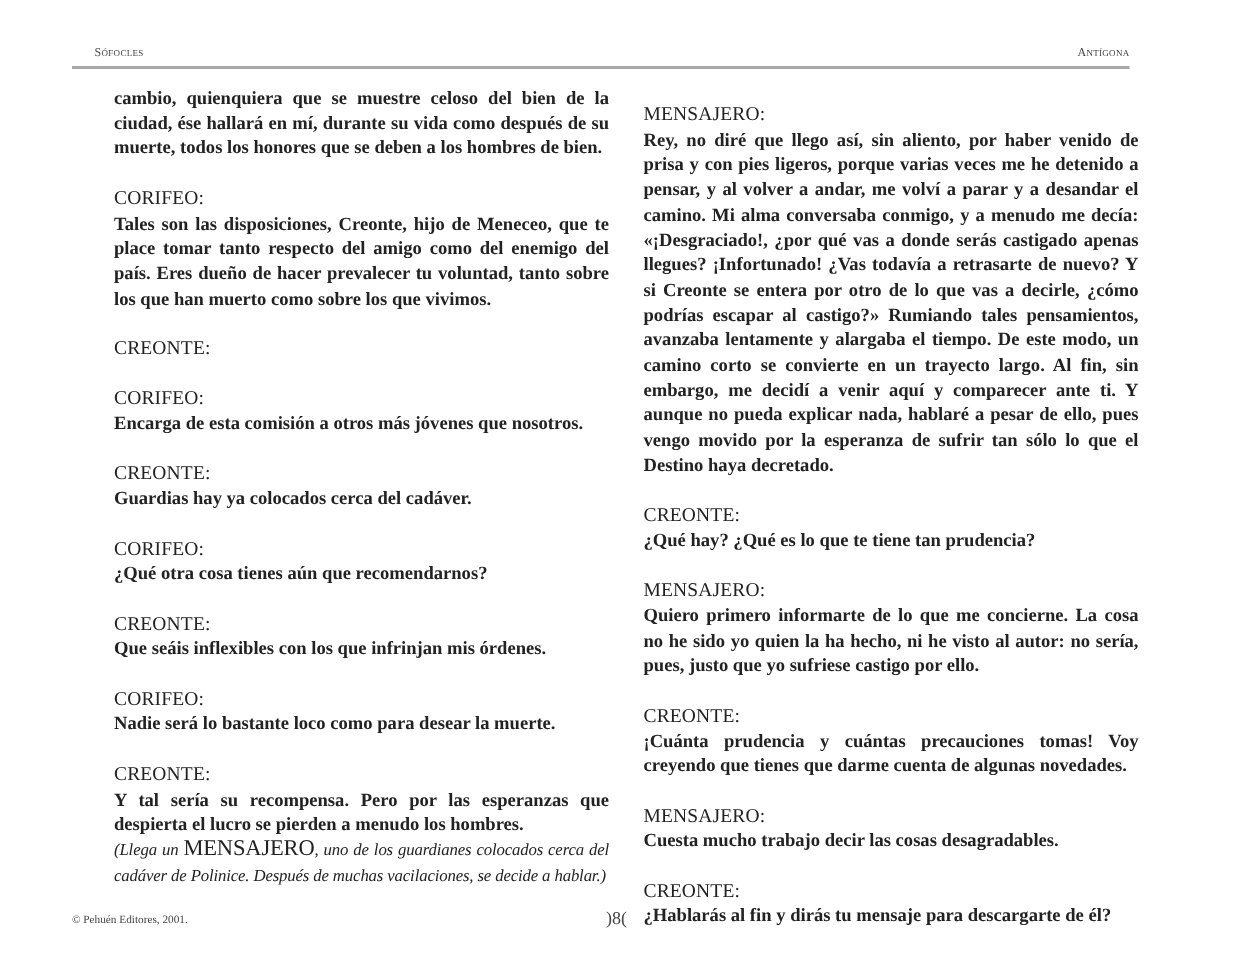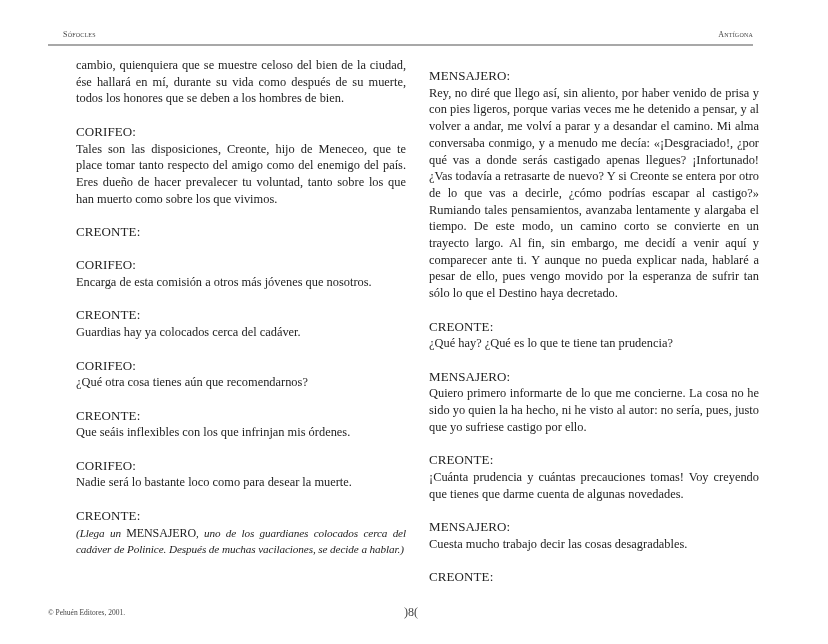--- a/index.html
+++ b/index.html
@@ -51,31 +51,31 @@
     }
     .col-left { left: 76px; }
     .col-right { left: 429px; }
     .block { margin: 0 0 16.7px 0; }
     .speaker {
       display: block;
       font-size: 13px;
       letter-spacing: 0.1px;
       margin-top: 11px;
     }
-    .speech { display: block; }
+    .speech { display: block; font-weight: bold; }
     .stage {
       display: block;
       font-style: italic;
       font-size: 11.2px;
       line-height: 16.7px;
       letter-spacing: -0.1px;
     }
     .stage .upright {
       font-style: normal;
-      font-size: 12px;
+      font-size: 15px;
     }
     .footer-copy {
       position: absolute;
       left: 48px;
       top: 608px;
       font-size: 7.5px;
       color: #444;
       text-align: right;
     }
     .page-num {
@@ -122,20 +122,21 @@
   <p class="block">
     <span class="speaker">CREONTE:</span>
     <span class="speech">Que seáis inflexibles con los que infrinjan mis órdenes.</span>
   </p>
   <p class="block">
     <span class="speaker">CORIFEO:</span>
     <span class="speech">Nadie será lo bastante loco como para desear la muerte.</span>
   </p>
   <p class="block">
     <span class="speaker">CREONTE:</span>
+    <span class="speech">Y tal sería su recompensa. Pero por las esperanzas que despierta el lucro se pierden a menudo los hombres.</span>
     <span class="stage"><span>(Llega un </span><span class="upright">MENSAJERO</span><span>, uno de los guardianes colocados cerca del cadáver de Polinice. Después de muchas vacilaciones, se decide a hablar.)</span></span>
   </p>
 </div>
 
 <div class="column col-right">
   <p class="block">
     <span class="speaker">MENSAJERO:</span>
     <span class="speech">Rey, no diré que llego así, sin aliento, por haber venido de prisa y con pies ligeros, porque varias veces me he detenido a pensar, y al volver a andar, me volví a parar y a desandar el camino. Mi alma conversaba conmigo, y a menudo me decía: «¡Desgraciado!, ¿por qué vas a donde serás castigado apenas llegues? ¡Infortunado! ¿Vas todavía a retrasarte de nuevo? Y si Creonte se entera por otro de lo que vas a decirle, ¿cómo podrías escapar al castigo?» Rumiando tales pensamientos, avanzaba lentamente y alargaba el tiempo. De este modo, un camino corto se convierte en un trayecto largo. Al fin, sin embargo, me decidí a venir aquí y comparecer ante ti. Y aunque no pueda explicar nada, hablaré a pesar de ello, pues vengo movido por la esperanza de sufrir tan sólo lo que el Destino haya decretado.</span>
   </p>
   <p class="block">
@@ -149,17 +150,18 @@
   <p class="block">
     <span class="speaker">CREONTE:</span>
     <span class="speech">¡Cuánta prudencia y cuántas precauciones tomas! Voy creyendo que tienes que darme cuenta de algunas novedades.</span>
   </p>
   <p class="block">
     <span class="speaker">MENSAJERO:</span>
     <span class="speech">Cuesta mucho trabajo decir las cosas desagradables.</span>
   </p>
   <p class="block">
     <span class="speaker">CREONTE:</span>
+    <span class="speech">¿Hablarás al fin y dirás tu mensaje para descargarte de él?</span>
   </p>
 </div>
 
 <div class="footer-copy">© Pehuén Editores, 2001.</div>
 <div class="page-num">)8(</div>
 
 </body></html>

